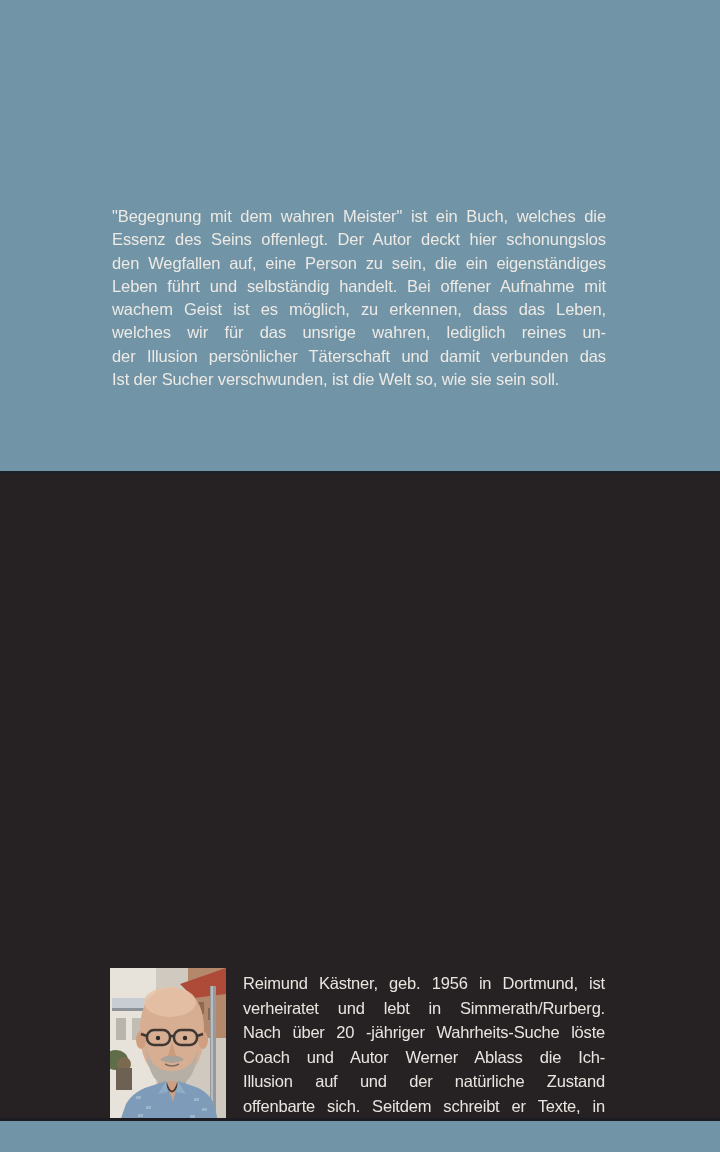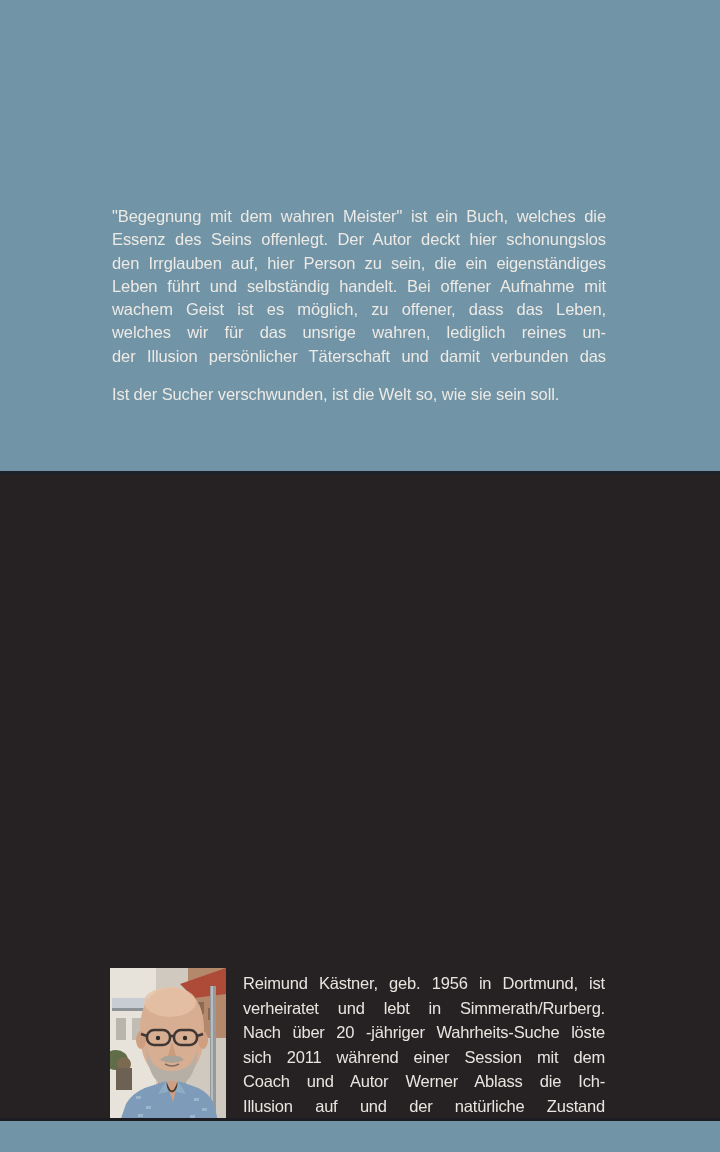--- a/index.html
+++ b/index.html
@@ -30,38 +30,38 @@
     position:absolute;left:112px;top:205px;width:494px;
     color:#edeae5;font-size:16.5px;line-height:23.3px;
     letter-spacing:-0.1px;
   }
   .bio{
     position:absolute;left:243px;top:497px;width:362px;
     color:#e8e5e0;font-size:16.5px;line-height:24.5px;
     letter-spacing:-0.2px;
   }
   .jblock .jline{ text-align:justify; text-align-last:justify; }
-  .jblock .jline:last-child{ text-align-last:left;margin-top:15px; }
+  .jblock .jline:last-child{ text-align-last:left; }
   
   .photo{
     position:absolute;left:110px;top:494px;width:116px;height:153px;
     overflow:hidden;
   }
   .photo svg{display:block;}
 </style>
 </head>
 <body>
 
 <div class="top-section">
   <div class="blurb jblock">
       <div class="jline">"Begegnung mit dem wahren Meister" ist ein Buch, welches die</div>
       <div class="jline">Essenz des Seins offenlegt. Der Autor deckt hier schonungslos</div>
-      <div class="jline">den Irrglauben auf, hier Person zu sein, die ein eigenständiges</div>
+      <div class="jline">den Wegfallen auf, eine Person zu sein, die ein eigenständiges</div>
       <div class="jline">Leben führt und selbständig handelt. Bei offener Aufnahme mit</div>
-      <div class="jline">wachem Geist ist es möglich, zu offener, dass das Leben,</div>
+      <div class="jline">wachem Geist ist es möglich, zu erkennen, dass das Leben,</div>
       <div class="jline">welches wir für das unsrige wahren, lediglich reines un-</div>
       <div class="jline">der Illusion persönlicher Täterschaft und damit verbunden das</div>
       <div class="jline">Ist der Sucher verschwunden, ist die Welt so, wie sie sein soll.</div>
     </div>
 </div>
 
 <div class="dark-section">
 
   <div class="photo">
     <svg viewBox="0 0 116 153" width="116" height="153">
@@ -111,21 +111,20 @@
         <rect x="92" y="140" width="5" height="3"></rect>
         <rect x="80" y="147" width="5" height="3"></rect>
       </g>
     </svg>
   </div>
 
   <div class="bio jblock">
       <div class="jline">Reimund Kästner, geb. 1956 in Dortmund, ist</div>
       <div class="jline">verheiratet und lebt in Simmerath/Rurberg.</div>
       <div class="jline">Nach über 20 -jähriger Wahrheits-Suche löste</div>
-      <div class="jline">sich 2011 während einer Session mit dem</div>
       <div class="jline">Coach und Autor Werner Ablass die Ich-</div>
       <div class="jline">Illusion auf und der natürliche Zustand</div>
       <div class="jline">offenbarte sich. Seitdem schreibt er Texte, in</div>
       <div class="jline">denen es um die Erforschung unserer wahren</div>
     </div>
 
 </div>
 
 <div class="bottom-strip"></div>
 

